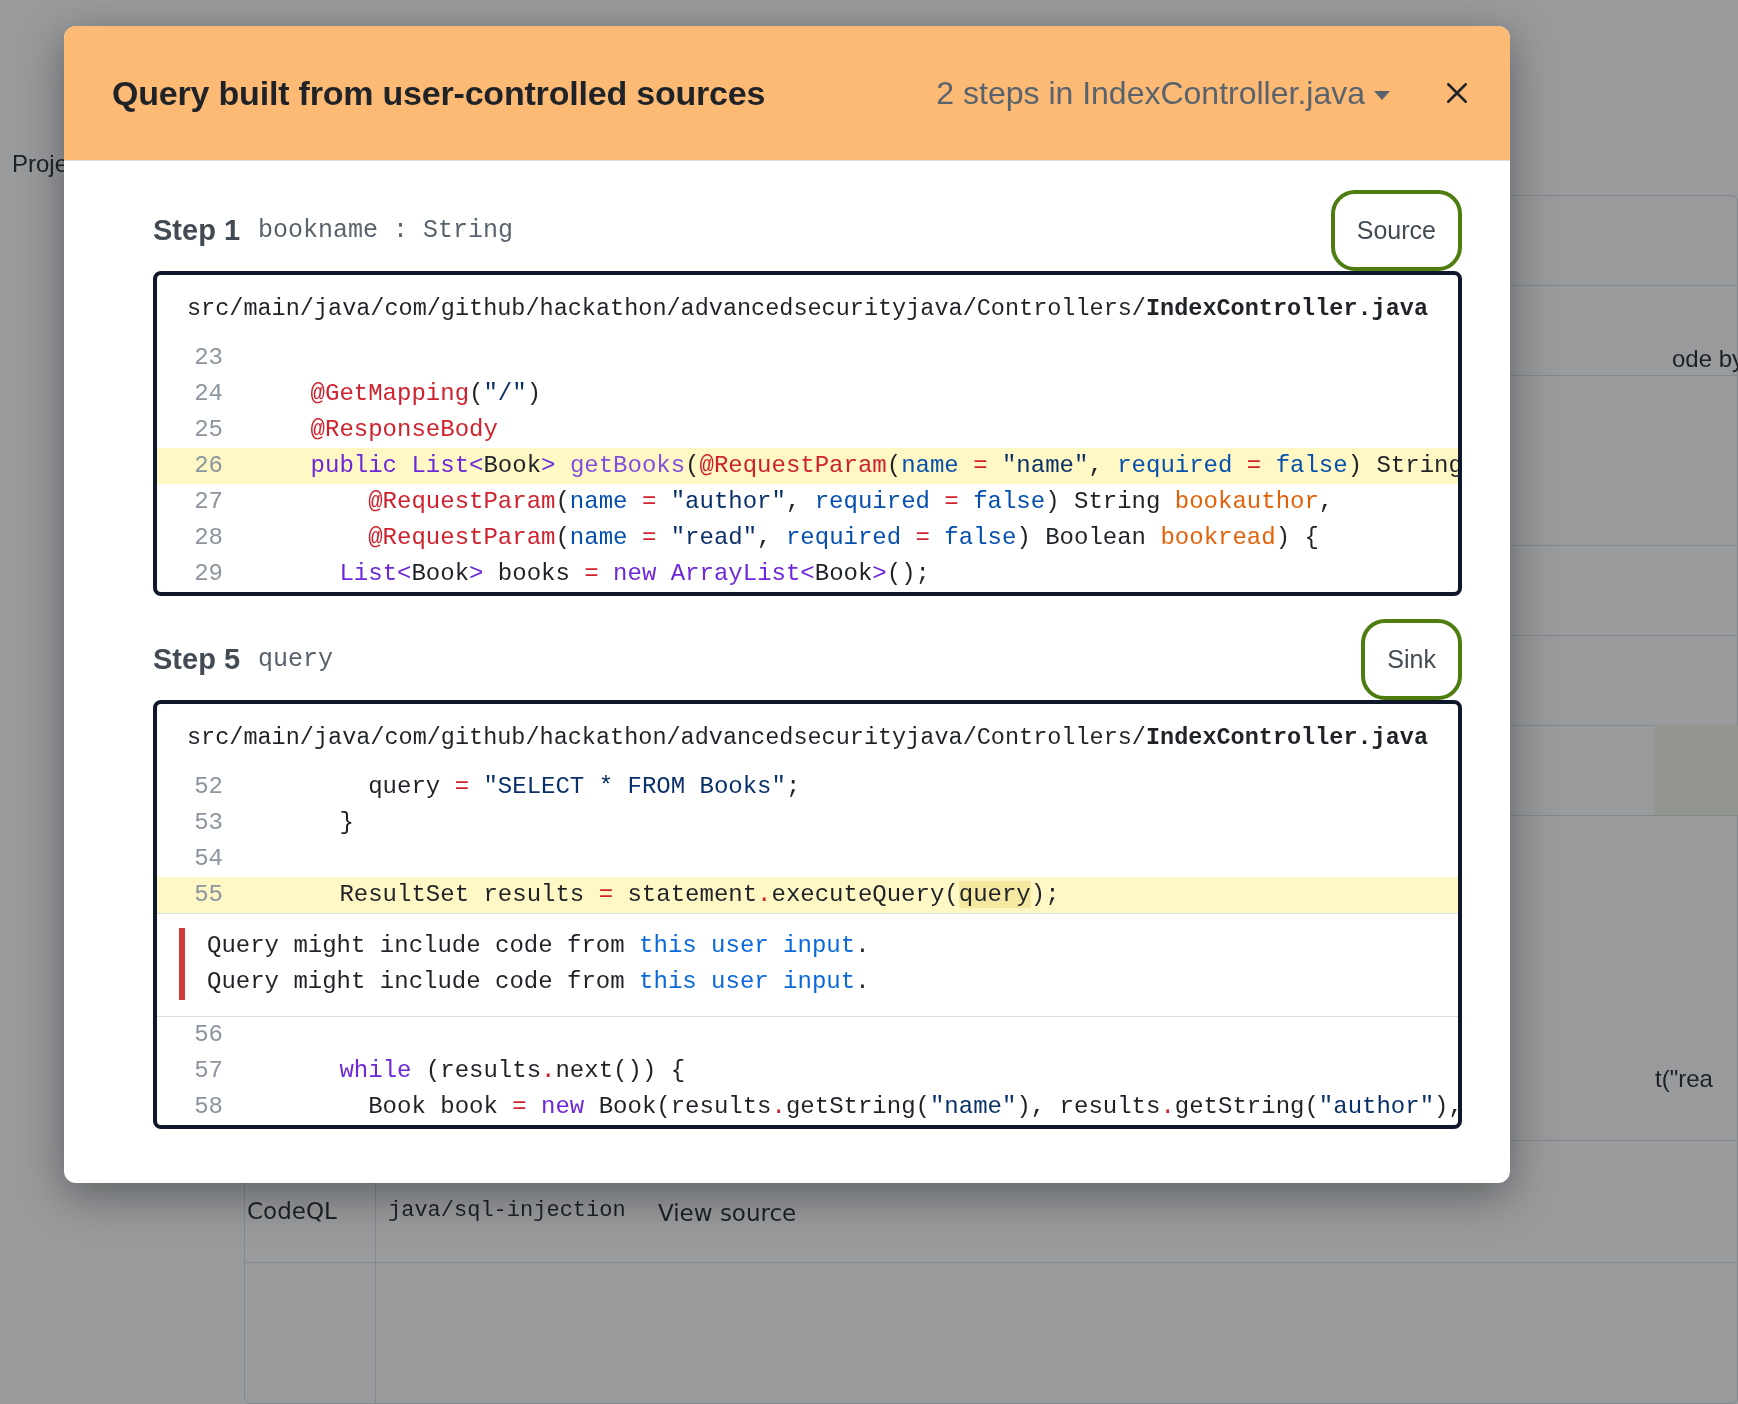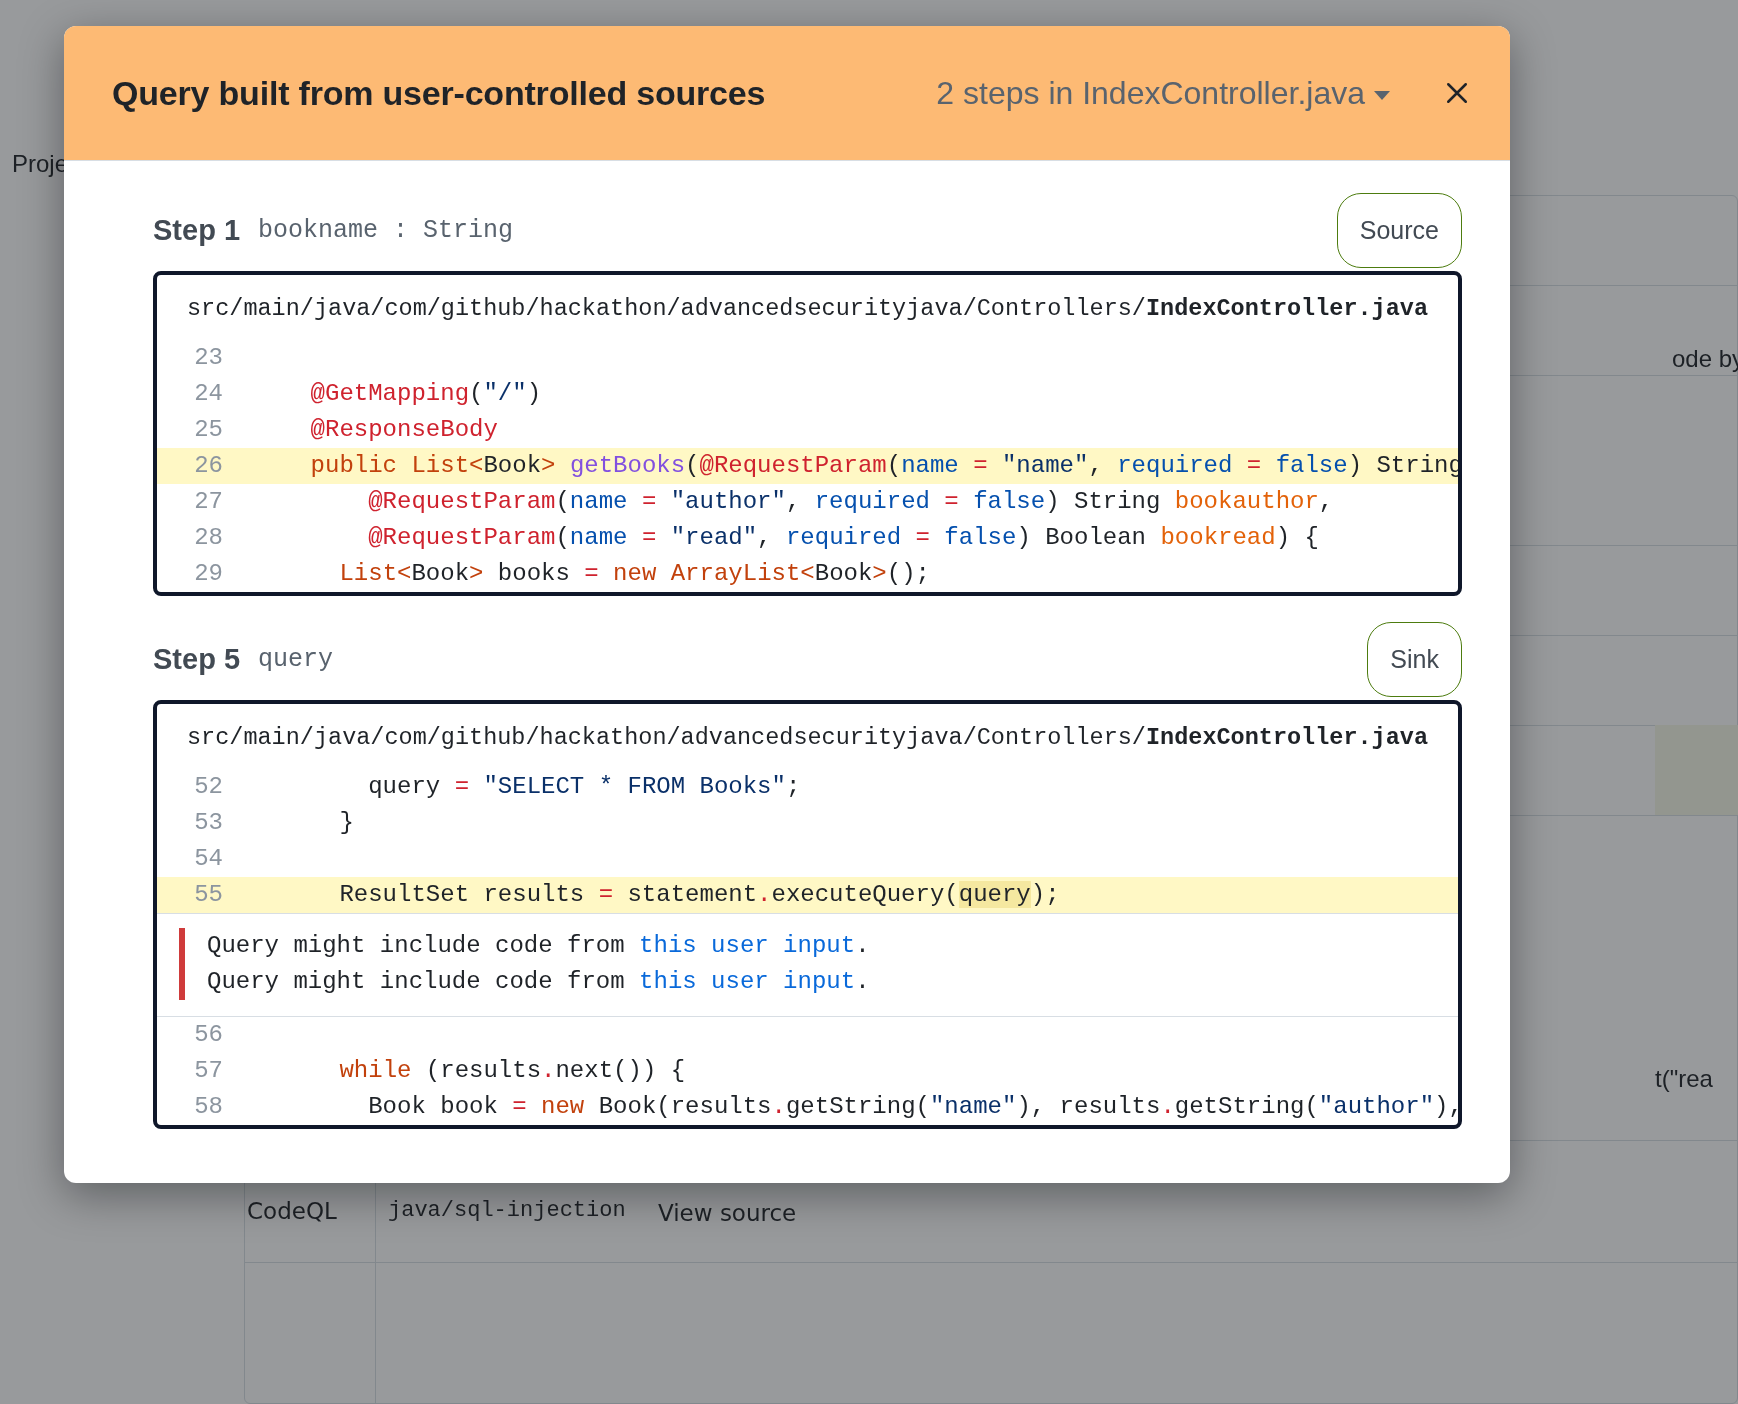--- a/index.html
+++ b/index.html
@@ -138,21 +138,21 @@
     white-space: nowrap;
   }
   .step-var {
     font-family: "Liberation Mono", monospace;
     font-size: 25px;
     color: #59636e;
     white-space: nowrap;
   }
   .step-head-spacer { flex: 1 1 auto; }
   .step-badge {
-    border: 1px solid #4d7c0f;
+    border: 4px solid #4d7c0f;
     border-radius: 24px;
     background: #ffffff;
     color: #424a53;
     font-size: 25px;
     padding: 22px 22px;
     white-space: nowrap;
     cursor: pointer;
   }
 
   .code-card {
@@ -192,21 +192,21 @@
     padding-right: 30px;
     user-select: none;
   }
   .lc {
     flex: 1 1 auto;
     color: #1f2328;
     overflow: hidden;
   }
 
   
-  .t-kw   { color: #c2410c; }
+  .t-kw   { color: #6d28d9; }
   .t-ann  { color: #cf222e; }
   .t-fn   { color: #8250df; }
   .t-prop { color: #0550ae; }
   .t-str  { color: #0a3069; }
   .t-var  { color: #e36209; }
   .t-op   { color: #cf222e; }
   .t-plain{ color: #1f2328; }
   .hl-tok { background: #f5e8a0; }
 
   .alert-block {

